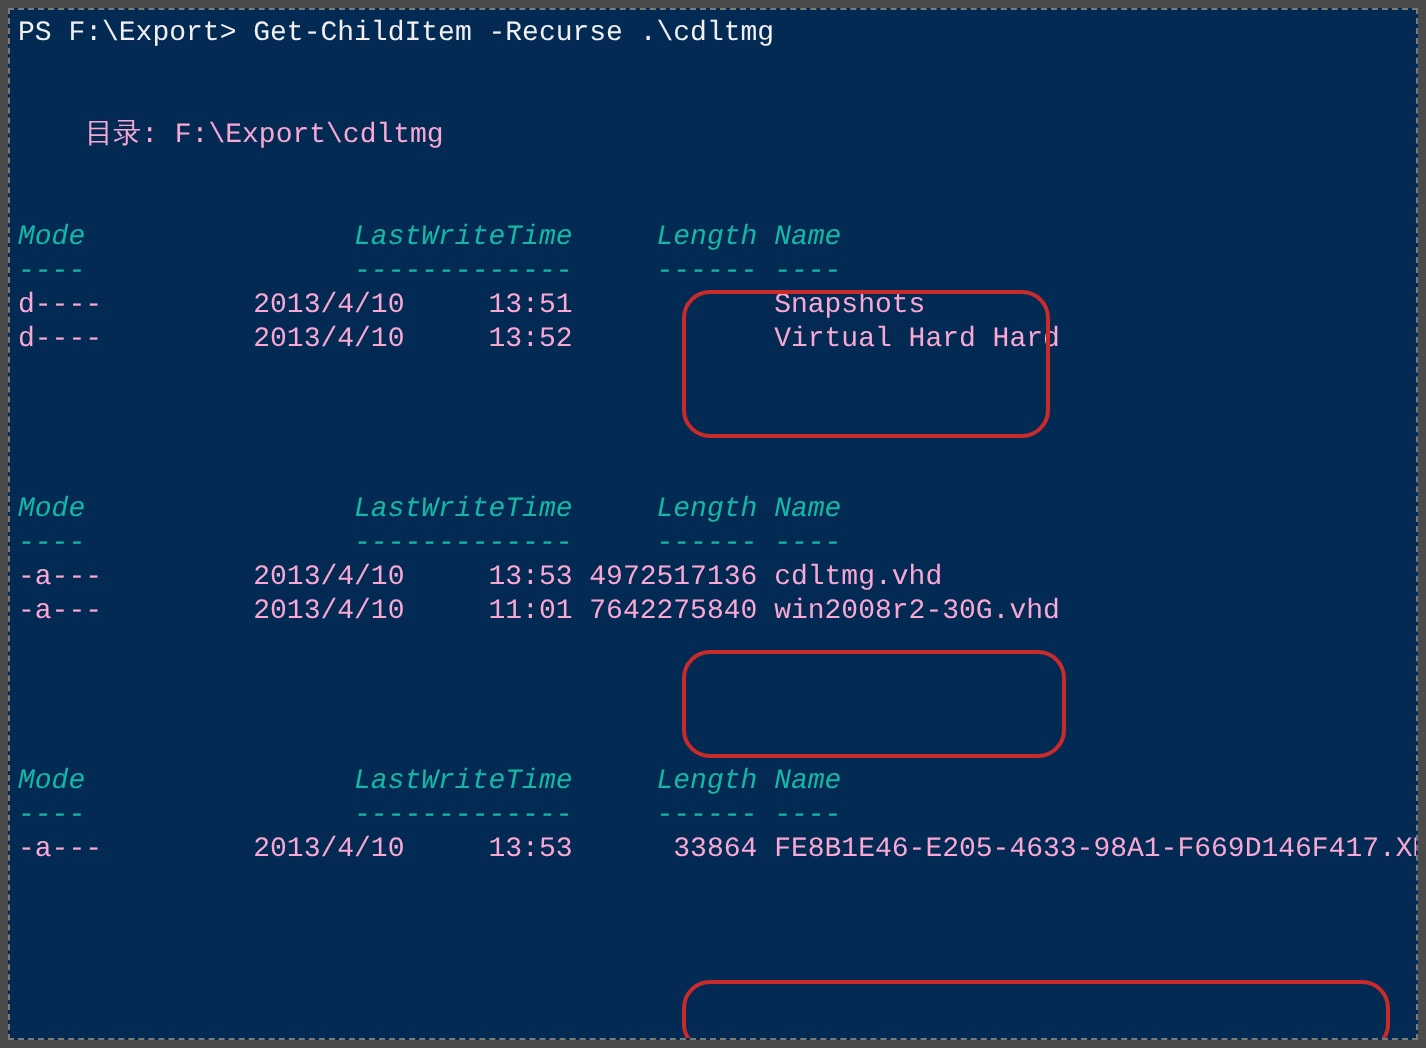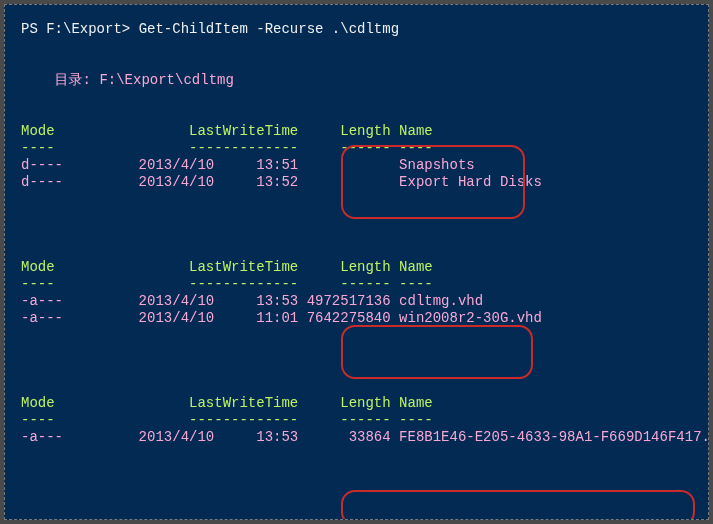--- a/index.html
+++ b/index.html
@@ -21,30 +21,30 @@
     background: #022a53;
     box-sizing: border-box;
     position: relative;
     overflow: hidden;
     font-family: Consolas, NSimSun, "Courier New", monospace;
     font-size: 14px;
     line-height: 17px;
     color: #e8e8e8;
   }
   .term {
-    padding: 16px;
+    padding: 4px;
     position: relative;
   }
   .line {
     white-space: pre;
     height: 17px;
   }
   .prompt-input { color: #f0f0f0; }
   .cyan { color: #f9a8d4; } 
-  .header { color: #bef264; }
+  .header { color: #14b8a6; font-style: italic; }
 
   .annot {
     position: absolute;
     border: 2px solid #c92a2a;
     border-radius: 14px;
     pointer-events: none;
   }
 </style>
 </head>
 <body>
@@ -55,21 +55,21 @@
     <div class="line"><span class="prompt-input">PS F:\Export&gt; </span><span class="prompt-input">Get-ChildItem -Recurse .\cdltmg</span></div>
     <div class="line"> </div>
     <div class="line"> </div>
 
     <div class="line cyan">    目录: F:\Export\cdltmg</div>
     <div class="line"> </div>
     <div class="line"> </div>
     <div class="line header"><span>Mode         </span><span>       LastWriteTime</span><span>     Length</span> <span>Name</span></div>
     <div class="line header"><span>----         </span><span>       -------------</span><span>     ------</span> <span>----</span></div>
     <div class="line cyan"><span>d----        </span><span> 2013/4/10</span><span>     13:51</span><span>           </span> <span>Snapshots</span></div>
-    <div class="line cyan"><span>d----        </span><span> 2013/4/10</span><span>     13:52</span><span>           </span> <span>Export Hard Disks</span></div>
+    <div class="line cyan"><span>d----        </span><span> 2013/4/10</span><span>     13:52</span><span>           </span> <span>Virtual Hard Hard</span></div>
     <div class="line"> </div>
     <div class="line"> </div>
 
     <div class="line"> </div>
     <div class="line"> </div>
     <div class="line header"><span>Mode         </span><span>       LastWriteTime</span><span>     Length</span> <span>Name</span></div>
     <div class="line header"><span>----         </span><span>       -------------</span><span>     ------</span> <span>----</span></div>
     <div class="line cyan"><span>-a---        </span><span> 2013/4/10</span><span>     13:53</span><span> 4972517136</span> <span>cdltmg.vhd</span></div>
     <div class="line cyan"><span>-a---        </span><span> 2013/4/10</span><span>     11:01</span><span> 7642275840</span> <span>win2008r2-30G.vhd</span></div>
     <div class="line"> </div>

